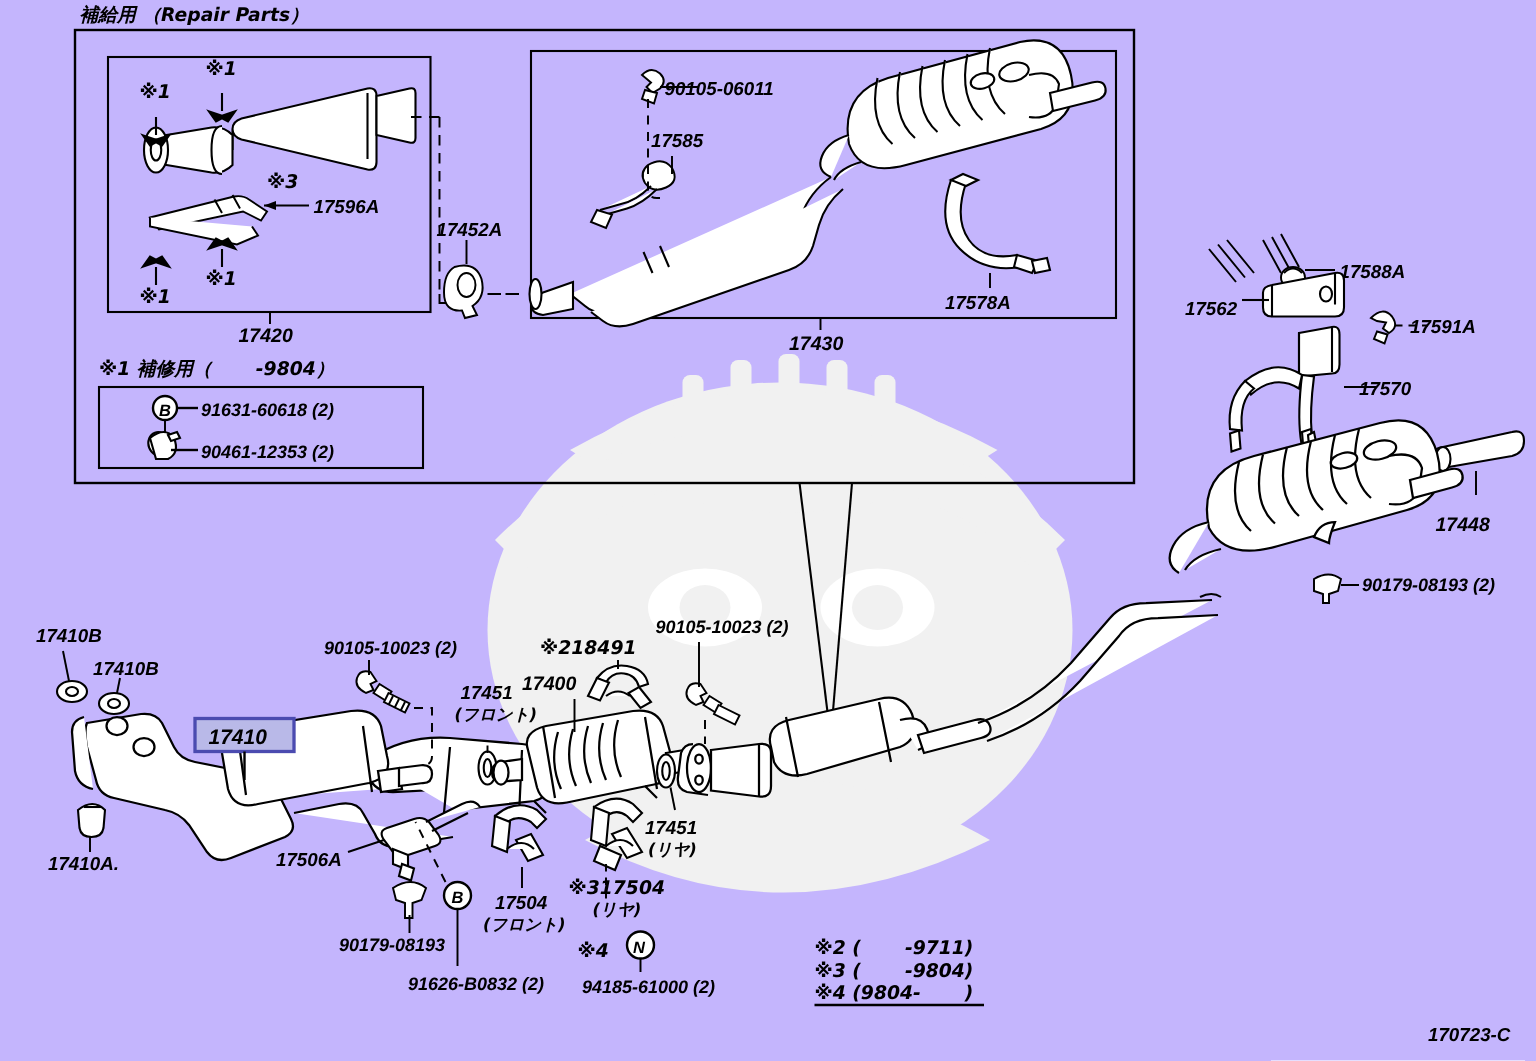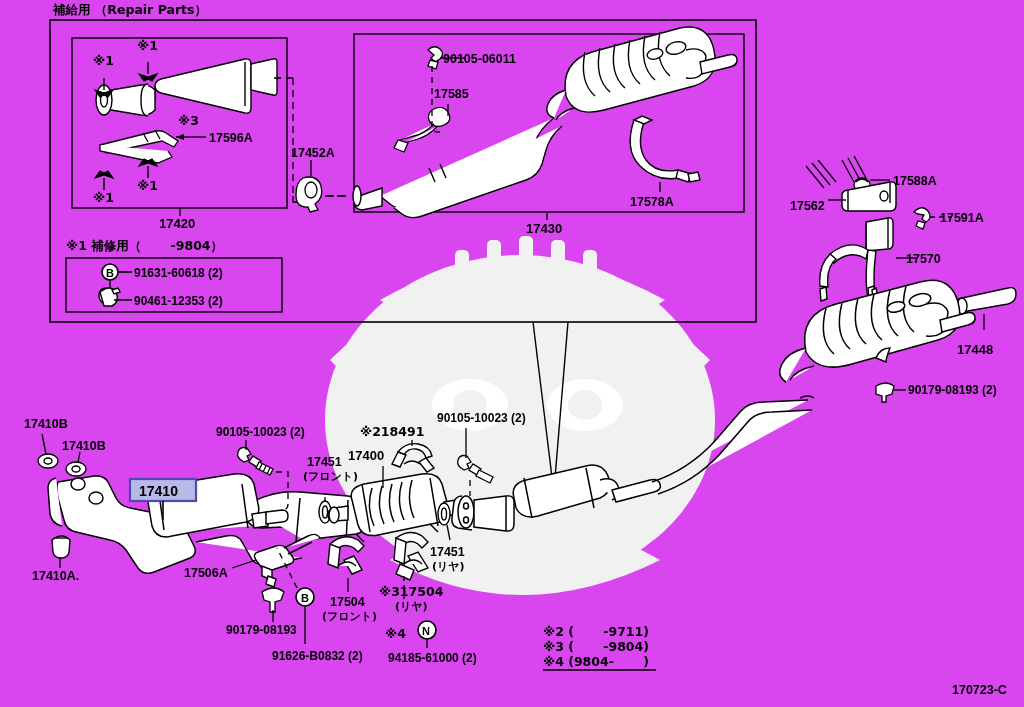--- a/index.html
+++ b/index.html
@@ -1,18 +1,18 @@
 <!DOCTYPE html>
 <html><head>
 <meta charset="utf-8">
 <style>
   html,body{margin:0;padding:0;background:#ffffff;}
   body{width:1024px;height:707px;overflow:hidden;
        font-family:"Liberation Sans","DejaVu Sans",sans-serif;}
-  #stage{position:relative;width:1024px;height:707px;background:#d946ef;}
+  #stage{position:relative;width:1024px;height:707px;background:#c4b5fd;font-style:italic;}
   svg{display:block;}
   .lbl{font-family:"Liberation Sans","DejaVu Sans",sans-serif;font-weight:bold;fill:#000;}
   .jp{font-family:"DejaVu Sans",sans-serif;font-weight:bold;fill:#000;}
   text{white-space:pre;}
 </style>
 </head>
 <body>
 
 <div id="stage">
 <svg width="1024" height="707" viewBox="0 0 1024 707">

